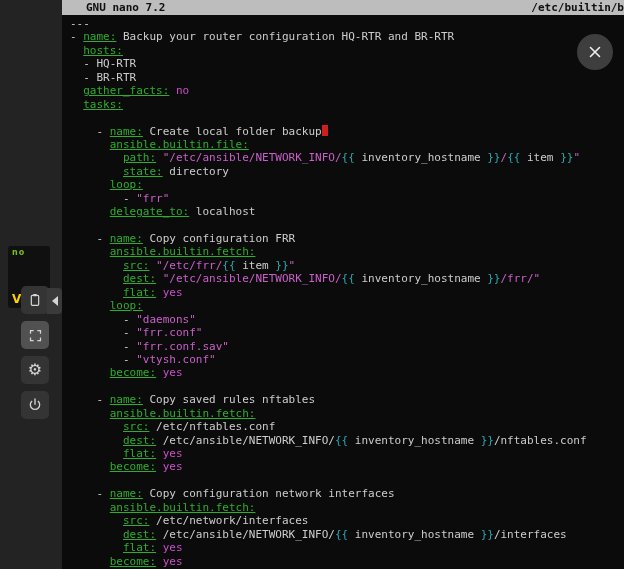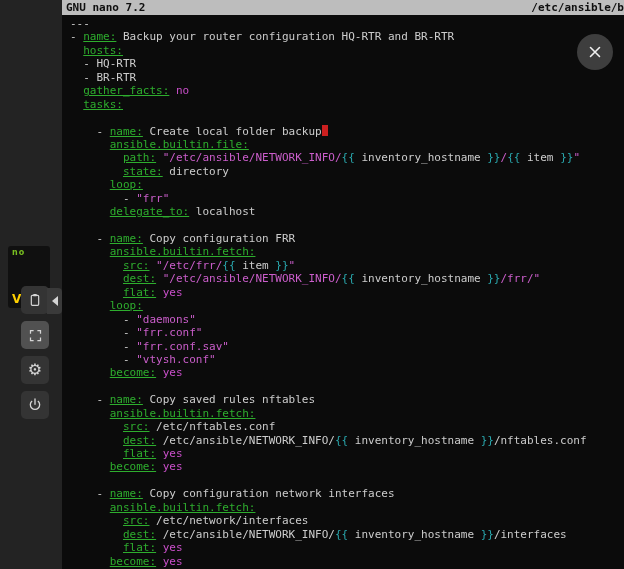--- a/index.html
+++ b/index.html
@@ -17,21 +17,21 @@
           display:flex; align-items:center; justify-content:center; cursor:pointer; color:var(--icon_fg); padding:0; }
   .sbtn.active { background:var(--btn_active_bg); }
   .gear { font-size:16px; line-height:1; color:var(--icon_fg); }
   .handle { position:absolute; top:288px; left:47px; width:15px; height:26px; background:var(--handle_bg);
             border-radius:0 4px 4px 0; display:flex; align-items:center; justify-content:center; cursor:pointer; }
 
   
   .terminal { flex:1; height:100%; background:var(--term_bg); display:flex; flex-direction:column; overflow:hidden; }
   .nano-titlebar { height:15px; flex:none; background:var(--title_bg); color:var(--title_fg);
                    font-family:"DejaVu Sans Mono","Liberation Mono",monospace; font-size:11px; font-weight:bold;
-                   display:flex; justify-content:space-between; padding-left:4px; line-height:15px;
+                   display:flex; justify-content:space-between; padding-left:24px; line-height:15px;
                    white-space:nowrap; overflow:hidden; }
   .editor { flex:1; padding:2px 0 0 8px; font-family:"DejaVu Sans Mono","Liberation Mono",monospace;
             font-size:11px; white-space:pre; overflow:hidden; }
   .line { height:13.45px; line-height:13.45px; }
   .c-p { color:var(--plain); }
   .c-k { color:var(--key);text-decoration:underline; }
   .c-s { color:var(--str); }
   .c-j { color:var(--jinja); }
   .c-b { color:var(--bool); }
   .cursor { display:inline-block; width:6.6px; height:11px; background:var(--cursor); vertical-align:-1px; }
@@ -78,21 +78,21 @@
     <div class="handle">
       <svg width="9" height="12" viewBox="0 0 9 12">
         <path d="M8 1 L2 6 L8 11 Z" fill="#d5d5d5"></path>
       </svg>
     </div>
   </aside>
 
   <main class="terminal">
     <div class="nano-titlebar">
       <span>GNU nano 7.2</span>
-      <span>/etc/ansible/b</span>
+      <span>/etc/builtin/b</span>
     </div>
     <div class="editor"><div class="line"><span class="c-p">---</span></div><div class="line"><span class="c-p">- </span><span class="c-k">name:</span><span class="c-p"> Backup your router configuration HQ-RTR and BR-RTR</span></div><div class="line"><span class="c-p">  </span><span class="c-k">hosts:</span></div><div class="line"><span class="c-p">  - HQ-RTR</span></div><div class="line"><span class="c-p">  - BR-RTR</span></div><div class="line"><span class="c-p">  </span><span class="c-k">gather_facts:</span><span class="c-p"> </span><span class="c-b">no</span></div><div class="line"><span class="c-p">  </span><span class="c-k">tasks:</span></div><div class="line"></div><div class="line"><span class="c-p">    - </span><span class="c-k">name:</span><span class="c-p"> Create local folder backup</span><span class="cursor"></span></div><div class="line"><span class="c-p">      </span><span class="c-k">ansible.builtin.file:</span></div><div class="line"><span class="c-p">        </span><span class="c-k">path:</span><span class="c-p"> </span><span class="c-s">"/etc/ansible/NETWORK_INFO/</span><span class="c-j">{{</span><span class="c-p"> inventory_hostname </span><span class="c-j">}}</span><span class="c-s">/</span><span class="c-j">{{</span><span class="c-p"> item </span><span class="c-j">}}</span><span class="c-s">"</span></div><div class="line"><span class="c-p">        </span><span class="c-k">state:</span><span class="c-p"> directory</span></div><div class="line"><span class="c-p">      </span><span class="c-k">loop:</span></div><div class="line"><span class="c-p">        - </span><span class="c-s">"frr"</span></div><div class="line"><span class="c-p">      </span><span class="c-k">delegate_to:</span><span class="c-p"> localhost</span></div><div class="line"></div><div class="line"><span class="c-p">    - </span><span class="c-k">name:</span><span class="c-p"> Copy configuration FRR</span></div><div class="line"><span class="c-p">      </span><span class="c-k">ansible.builtin.fetch:</span></div><div class="line"><span class="c-p">        </span><span class="c-k">src:</span><span class="c-p"> </span><span class="c-s">"/etc/frr/</span><span class="c-j">{{</span><span class="c-p"> item </span><span class="c-j">}}</span><span class="c-s">"</span></div><div class="line"><span class="c-p">        </span><span class="c-k">dest:</span><span class="c-p"> </span><span class="c-s">"/etc/ansible/NETWORK_INFO/</span><span class="c-j">{{</span><span class="c-p"> inventory_hostname </span><span class="c-j">}}</span><span class="c-s">/frr/"</span></div><div class="line"><span class="c-p">        </span><span class="c-k">flat:</span><span class="c-p"> </span><span class="c-b">yes</span></div><div class="line"><span class="c-p">      </span><span class="c-k">loop:</span></div><div class="line"><span class="c-p">        - </span><span class="c-s">"daemons"</span></div><div class="line"><span class="c-p">        - </span><span class="c-s">"frr.conf"</span></div><div class="line"><span class="c-p">        - </span><span class="c-s">"frr.conf.sav"</span></div><div class="line"><span class="c-p">        - </span><span class="c-s">"vtysh.conf"</span></div><div class="line"><span class="c-p">      </span><span class="c-k">become:</span><span class="c-p"> </span><span class="c-b">yes</span></div><div class="line"></div><div class="line"><span class="c-p">    - </span><span class="c-k">name:</span><span class="c-p"> Copy saved rules nftables</span></div><div class="line"><span class="c-p">      </span><span class="c-k">ansible.builtin.fetch:</span></div><div class="line"><span class="c-p">        </span><span class="c-k">src:</span><span class="c-p"> /etc/nftables.conf</span></div><div class="line"><span class="c-p">        </span><span class="c-k">dest:</span><span class="c-p"> /etc/ansible/NETWORK_INFO/</span><span class="c-j">{{</span><span class="c-p"> inventory_hostname </span><span class="c-j">}}</span><span class="c-p">/nftables.conf</span></div><div class="line"><span class="c-p">        </span><span class="c-k">flat:</span><span class="c-p"> </span><span class="c-b">yes</span></div><div class="line"><span class="c-p">      </span><span class="c-k">become:</span><span class="c-p"> </span><span class="c-b">yes</span></div><div class="line"></div><div class="line"><span class="c-p">    - </span><span class="c-k">name:</span><span class="c-p"> Copy configuration network interfaces</span></div><div class="line"><span class="c-p">      </span><span class="c-k">ansible.builtin.fetch:</span></div><div class="line"><span class="c-p">        </span><span class="c-k">src:</span><span class="c-p"> /etc/network/interfaces</span></div><div class="line"><span class="c-p">        </span><span class="c-k">dest:</span><span class="c-p"> /etc/ansible/NETWORK_INFO/</span><span class="c-j">{{</span><span class="c-p"> inventory_hostname </span><span class="c-j">}}</span><span class="c-p">/interfaces</span></div><div class="line"><span class="c-p">        </span><span class="c-k">flat:</span><span class="c-p"> </span><span class="c-b">yes</span></div><div class="line"><span class="c-p">      </span><span class="c-k">become:</span><span class="c-p"> </span><span class="c-b">yes</span></div></div>
   </main>
 
   <button class="close-btn" title="Close">
     <svg width="16" height="16" viewBox="0 0 16 16">
       <path d="M3.5 3.5 L12.5 12.5 M12.5 3.5 L3.5 12.5" stroke="#f0f0f0" stroke-width="1.6" stroke-linecap="round"></path>
     </svg>
   </button>
 

